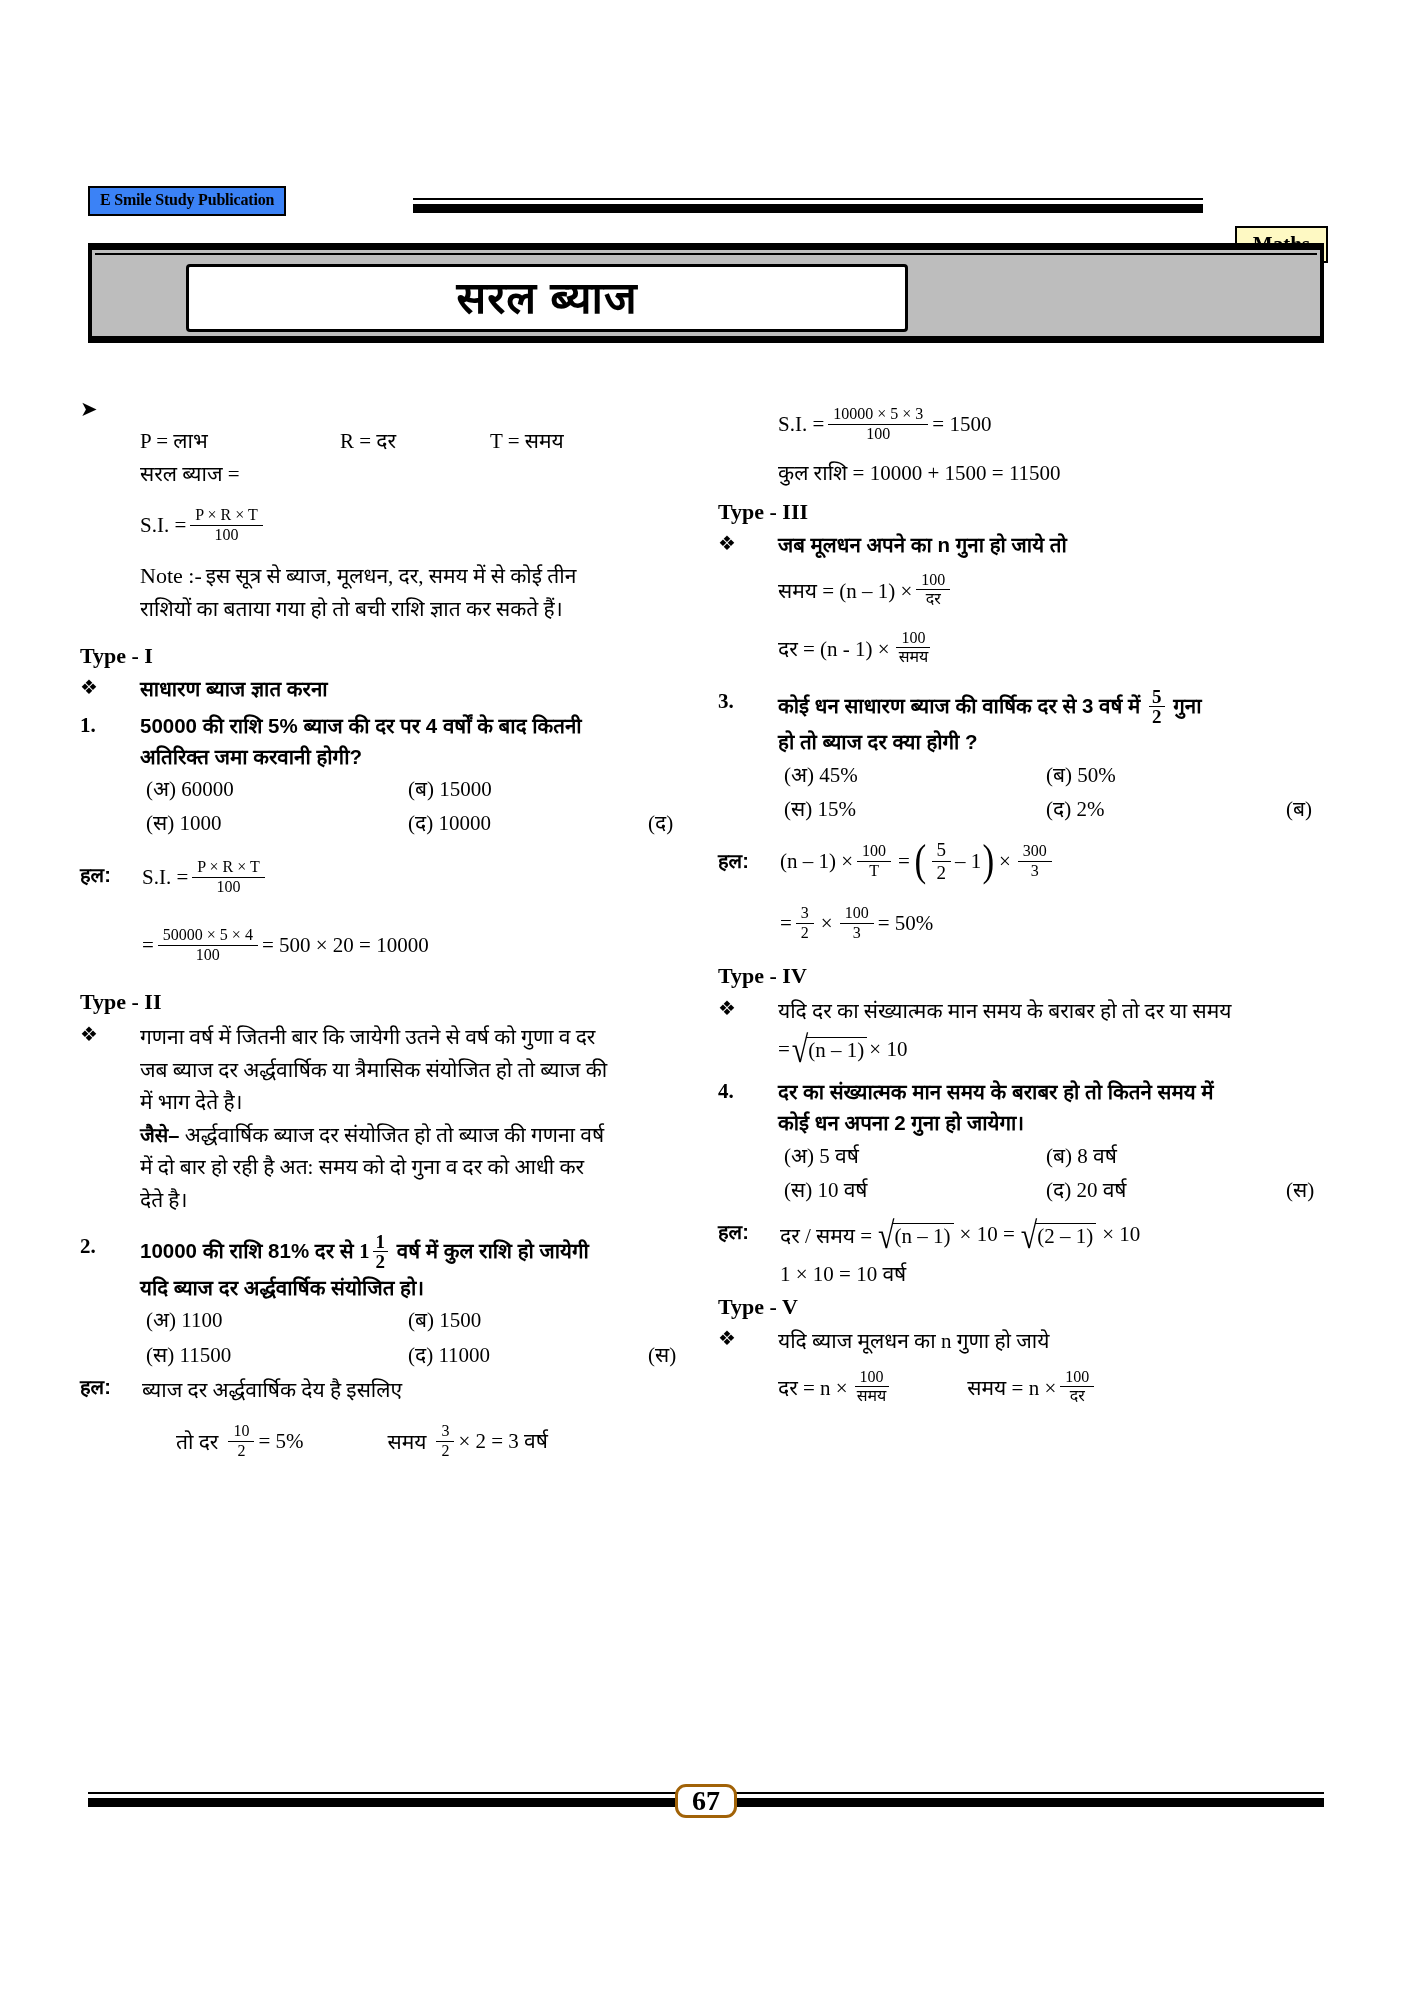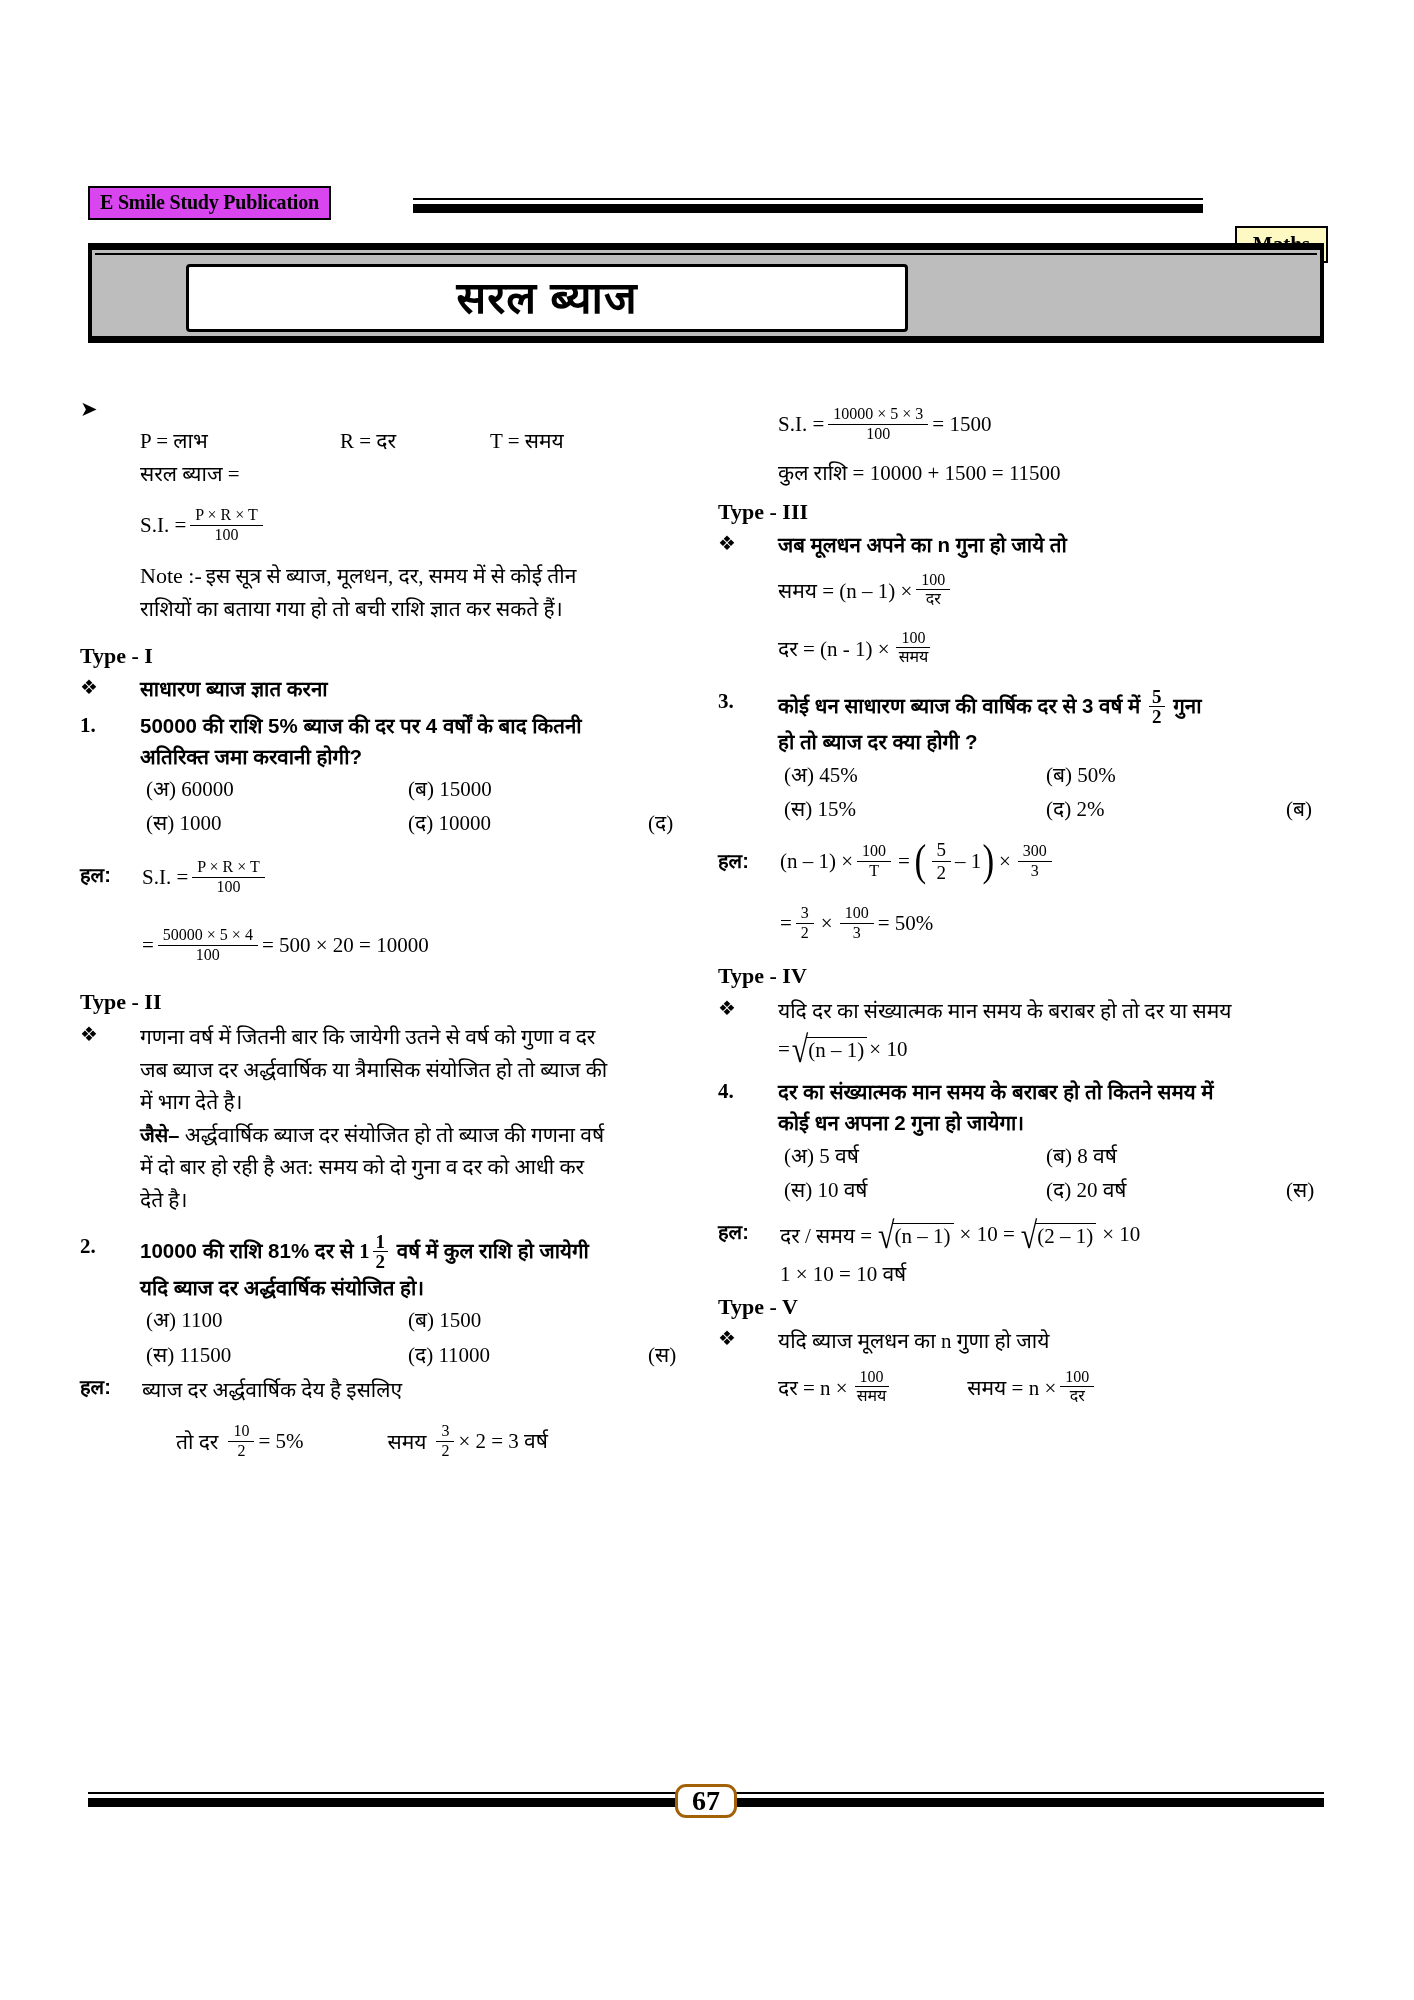--- a/index.html
+++ b/index.html
@@ -49,24 +49,24 @@
     left: 0; right: 0; top: 6px;
     height: 9px;
     background: #000;
   }
   .pub-box {
     position: absolute;
     left: 0;
     top: 0;
     border: 2px solid #000;
     padding: 4px 10px 5px 10px;
-    background: #d946ef;
-    font-family: "Liberation Serif", "DejaVu Serif", serif;
-    font-weight: bold;
-    font-size: 20px;
+    background: #3b82f6;
+    font-family: "Liberation Serif", "DejaVu Serif", serif;
+    font-weight: bold;
+    font-size: 16px;
     line-height: 1.05;
     letter-spacing: -0.2px;
     white-space: nowrap;
   }
   .subject-box {
     position: absolute;
     right: 0;
     top: -4px;
     border: 2px solid #000;
     padding: 5px 16px 6px 16px;

